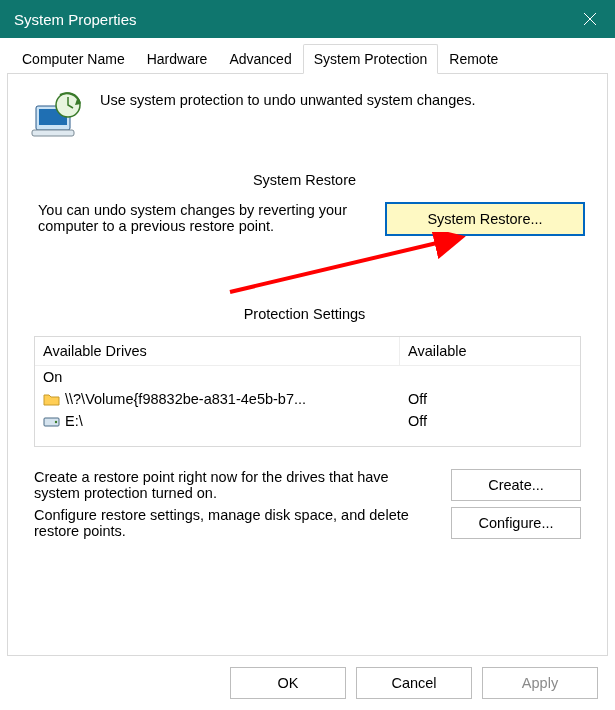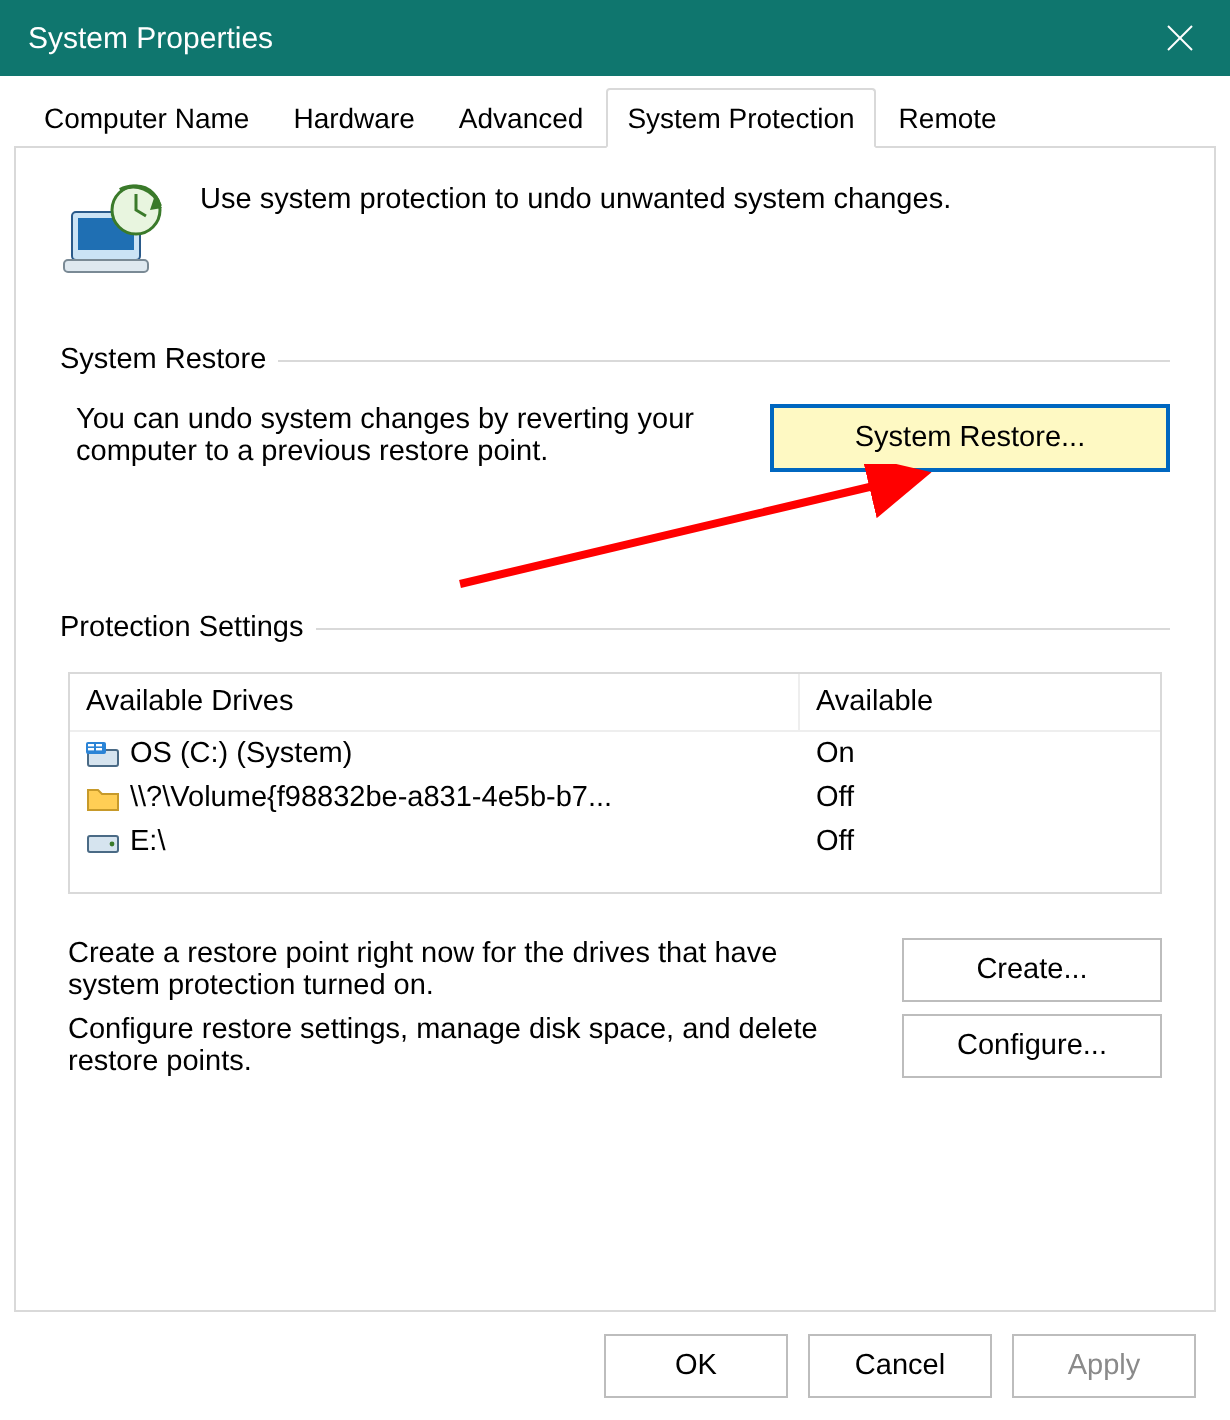--- a/index.html
+++ b/index.html
@@ -15,21 +15,21 @@
   .tab { padding: 6px 10px 6px 10px; font-size: 14px; margin-right: 0; border: 1px solid transparent; border-bottom: none; }
   .tab.active { border: 1px solid #d9d9d9; border-bottom: 1px solid #fff; margin-bottom: -1px; background: #fff; border-radius: 2px 2px 0 0; }
 
   .tab-content { border: 1px solid #d9d9d9; border-top: none; flex: 1; padding: 16px 22px 14px 22px; display: flex; flex-direction: column; }
 
   .intro-row { display: flex; align-items: flex-start; gap: 16px; margin-bottom: 28px; }
   .intro-icon { width: 54px; height: 54px; flex-shrink: 0; }
   .intro-text { font-size: 14.5px; padding-top: 2px; }
 
   .group { margin-bottom: 10px; }
-  .group-header { display: flex; align-items: center; margin-bottom: 14px; }
+  .group-header { display: flex; align-items: center; margin-bottom: 14px; flex-direction: column; }
   .group-title { font-size: 14.5px; margin-right: 6px; white-space: nowrap; }
   .group-rule { flex: 1; height: 1px; background: #d9d9d9; }
 
   .restore-row { display: flex; gap: 32px; align-items: flex-start; padding: 0 0 0 8px; }
   .restore-desc { font-size: 14.5px; flex: 1; }
   .restore-btn { width: 200px; height: 34px; border: 2px solid #0067c0; background: #fef9c3; text-align: center; font-size: 14.5px; display: flex; align-items: center; justify-content: center; }
 
   .arrow-zone { position: relative; height: 60px; }
   .arrow-svg { position: absolute; left: 190px; top: -4px; }
 
@@ -43,21 +43,21 @@
   .drives-row > div { font-size: 14.5px; padding: 3px 8px; display: flex; align-items: center; }
   .drives-row .col-drive { overflow: hidden; white-space: nowrap; text-overflow: ellipsis; }
   .drive-icon { width: 18px; height: 16px; margin-right: 4px; flex-shrink: 0; }
   .drives-pad { height: 14px; }
 
   .action-row { display: flex; gap: 18px; align-items: flex-start; padding: 0 4px 18px 4px; }
   .action-desc { font-size: 14.5px; flex: 1; }
   .std-btn { width: 130px; height: 32px; border: 1px solid #bdbdbd; background: #fff; text-align: center; font-size: 14.5px; display: flex; align-items: center; justify-content: center; }
 
   .footer { height: 54px; display: flex; align-items: center; justify-content: flex-end; gap: 10px; padding-right: 10px; }
-  .footer .std-btn { width: 92px; }
+  .footer .std-btn { width: 116px; }
   .footer .std-btn.disabled { color: #8a8a8a; }
 </style>
 </head>
 <body>
 
 <div class="window">
   <div class="titlebar">
     <div class="title">System Properties</div>
     <div class="close-btn">
       <svg width="14" height="14" viewBox="0 0 14 14">
@@ -120,33 +120,20 @@
           <div class="group-rule"></div>
         </div>
 
         <div class="drives-table">
           <div class="drives-head">
             <div class="col-drive">Available Drives</div>
             <div class="col-prot">Available</div>
           </div>
           <div class="drives-body">
             <div class="drives-row">
-              <div class="col-drive">
-                <span class="drive-icon">
-                  <svg width="18" height="16" viewBox="0 0 18 16">
-                      <rect x="1" y="6" width="15" height="8" rx="1" fill="#d6e4ef" stroke="#4a6a85"></rect>
-                      <rect x="0" y="2" width="10" height="6" rx="1" fill="#2b84d6"></rect>
-                      <rect x="1" y="3" width="3" height="1.2" fill="#fff"></rect>
-                      <rect x="1" y="5" width="3" height="1.2" fill="#fff"></rect>
-                      <rect x="5" y="3" width="3" height="1.2" fill="#fff"></rect>
-                      <rect x="5" y="5" width="3" height="1.2" fill="#fff"></rect>
-                    </svg>
-                </span>
-                <span>OS (C:) (System)</span>
-              </div>
               <div class="col-prot">On</div>
             </div>
             <div class="drives-row">
               <div class="col-drive">
                 <span class="drive-icon">
                   <svg width="18" height="16" viewBox="0 0 18 16">
                       <path d="M1 4 h5 l2 2 h8 v8 h-15 z" fill="#ffce55" stroke="#c79a2a"></path>
                     </svg>
                 </span>
                 <span>\\?\Volume{f98832be-a831-4e5b-b7...</span>

